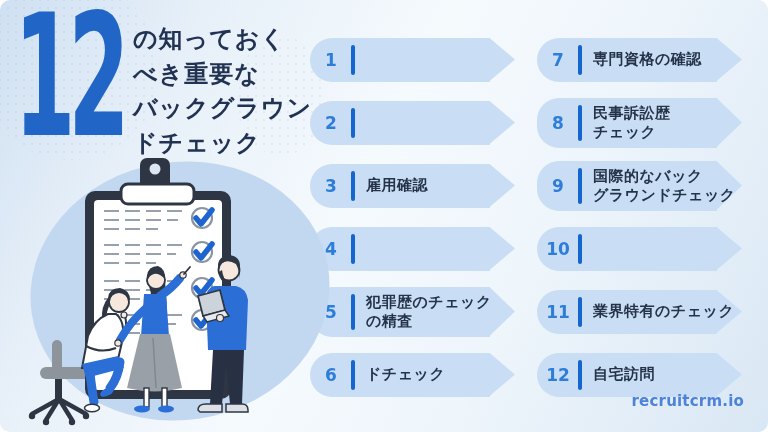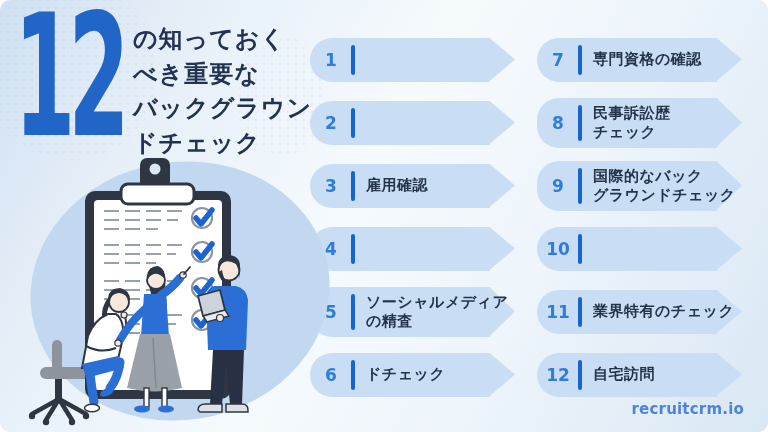--- a/index.html
+++ b/index.html
@@ -53,21 +53,21 @@
     background:#1565cf;border-radius:2px;
   }
   .pill-label{
     flex:0 0 auto;width:140px;
     font-size:15px;font-weight:bold;color:#253349;line-height:1.25;
     letter-spacing:.5px;white-space:pre;overflow:visible;z-index:1;
   }
 
   
   #brand{
-    position:absolute;right:24px;bottom:14px;
+    position:absolute;right:24px;bottom:22px;
     font-size:15px;font-weight:bold;color:#4e83da;letter-spacing:.2px;
   }
 
   
   #illustration{position:absolute;left:8px;top:150px;}
 </style>
 </head>
 <body>
 <div id="canvas">
 
@@ -103,21 +103,21 @@
     <div class="slot">
       <div class="pill">
         <span class="pill-number">4</span>
         <span class="pill-bar"></span>
       </div>
     </div>
     <div class="slot">
       <div class="pill two">
         <span class="pill-number">5</span>
         <span class="pill-bar"></span>
-        <span class="pill-label">ソーシャルメディア
+        <span class="pill-label">犯罪歴のチェック
 の精査</span>
       </div>
     </div>
     <div class="slot">
       <div class="pill">
         <span class="pill-number">6</span>
         <span class="pill-bar"></span>
         <span class="pill-label">ドチェック</span>
       </div>
     </div>

